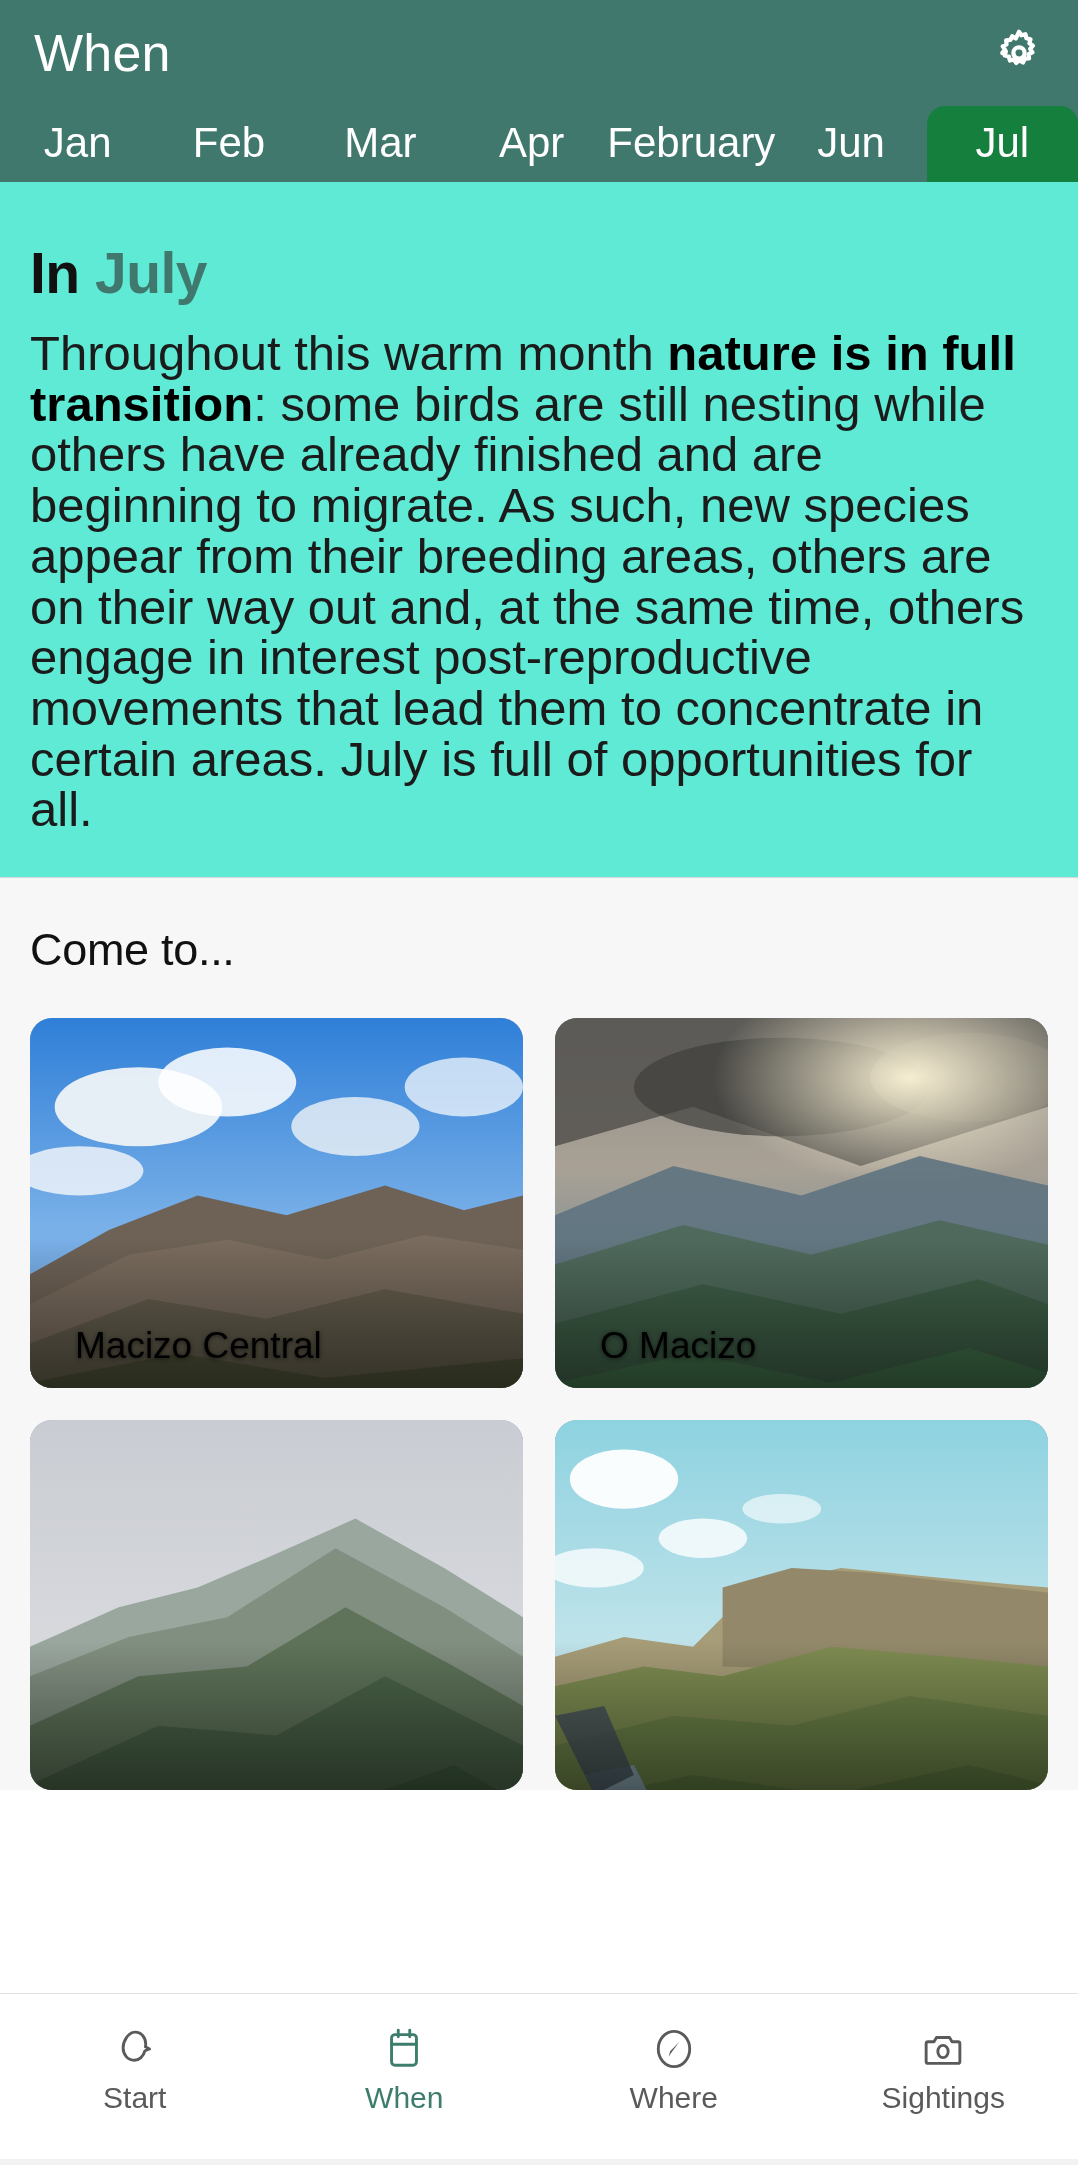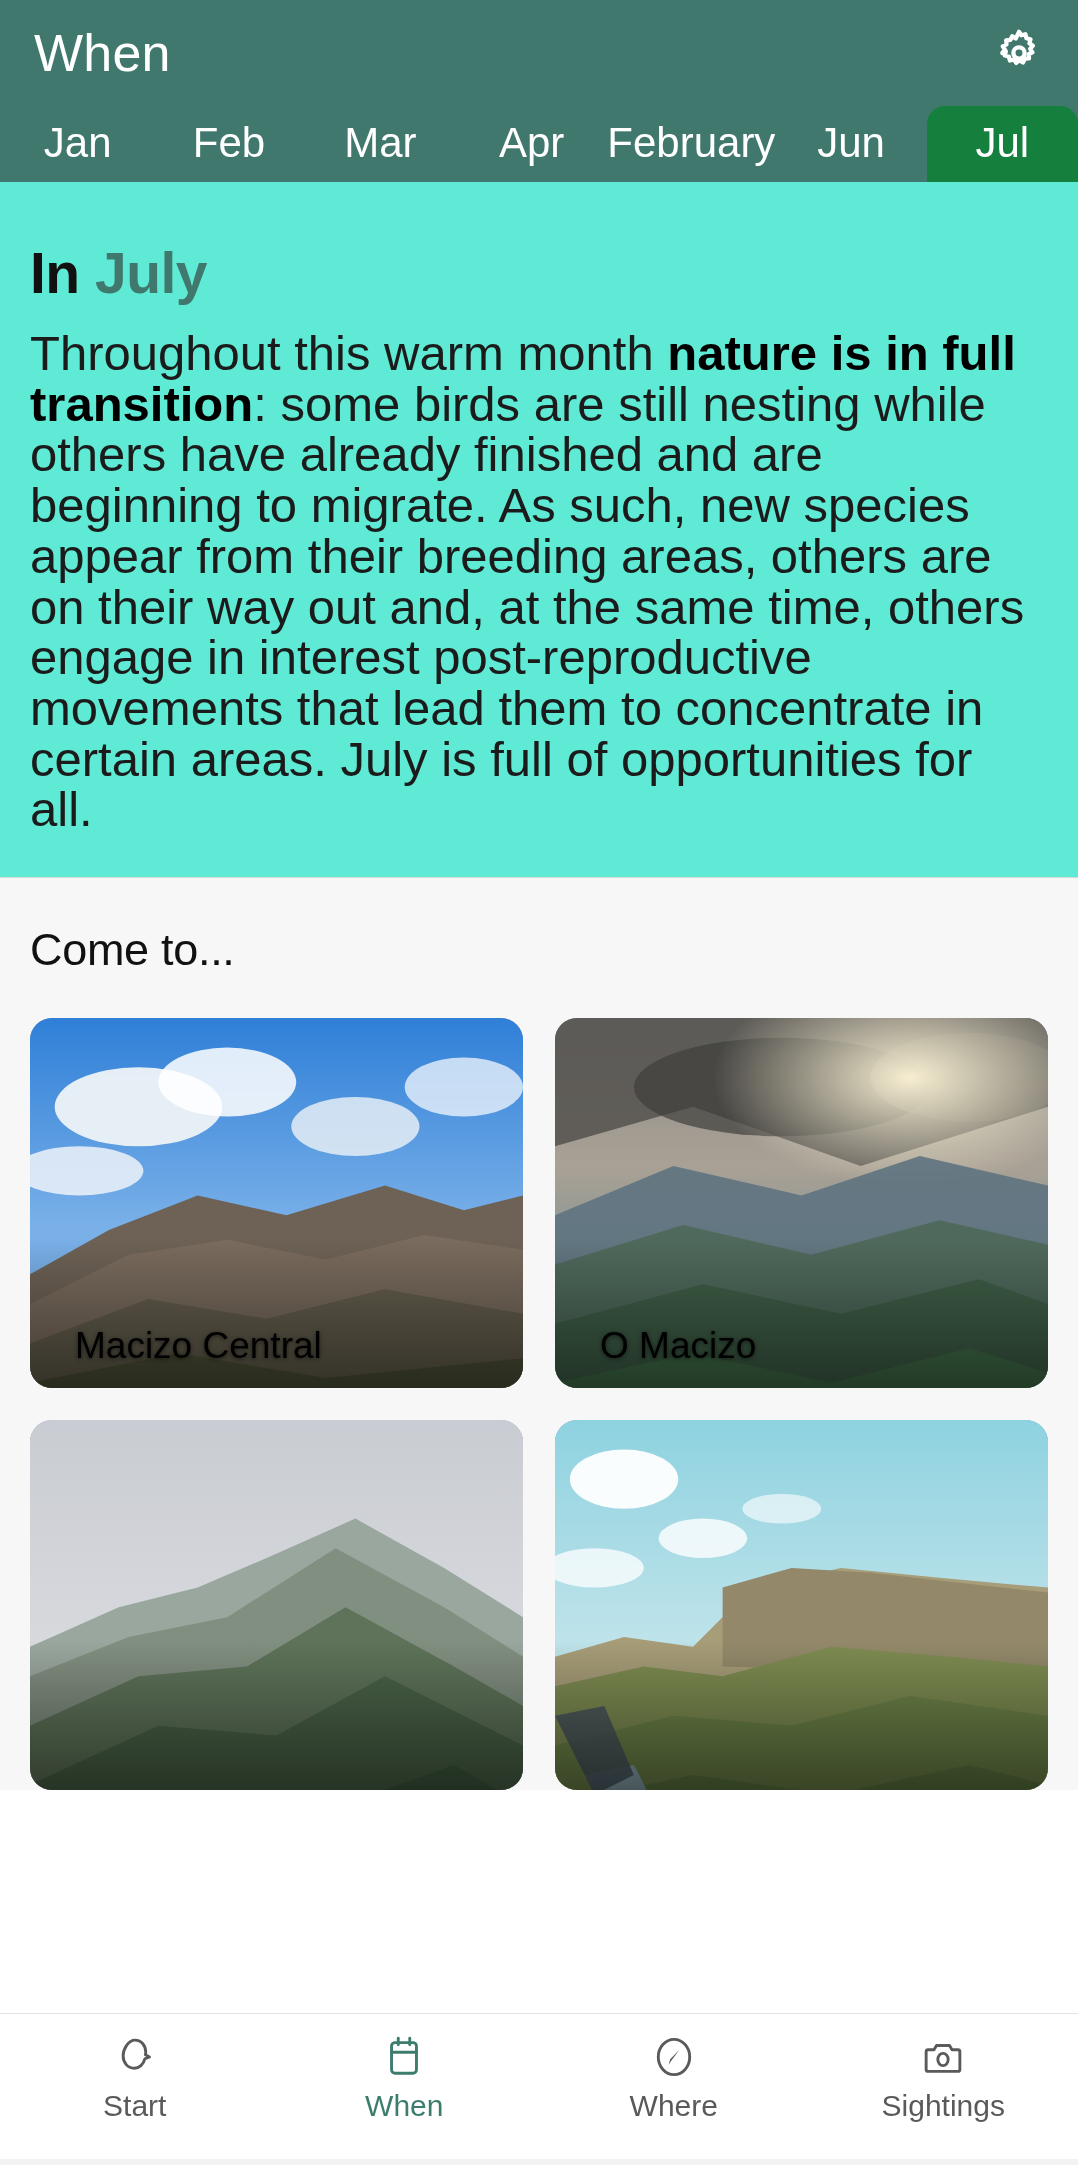--- a/index.html
+++ b/index.html
@@ -116,26 +116,26 @@
     font-size: 37px;
     line-height: 1;
     text-shadow: 0 1px 4px rgba(0,0,0,0.55);
     margin-left: 27px;
   }
 
   
   .bottom-nav {
     position: absolute;
     left: 0; right: 0; bottom: 0;
-    height: 152px;
+    height: 172px;
     background: #ffffff;
     border-top: 1px solid #e3e3e3;
     display: flex;
     align-items: flex-start;
-    padding-top: 20px;
+    padding-top: 32px;
   }
   .nav-item {
     flex: 1 1 0;
     display: flex;
     flex-direction: column;
     align-items: center;
     gap: 11px;
   }
   .nav-icon { width: 46px; height: 46px; display:block; }
   .nav-label {

